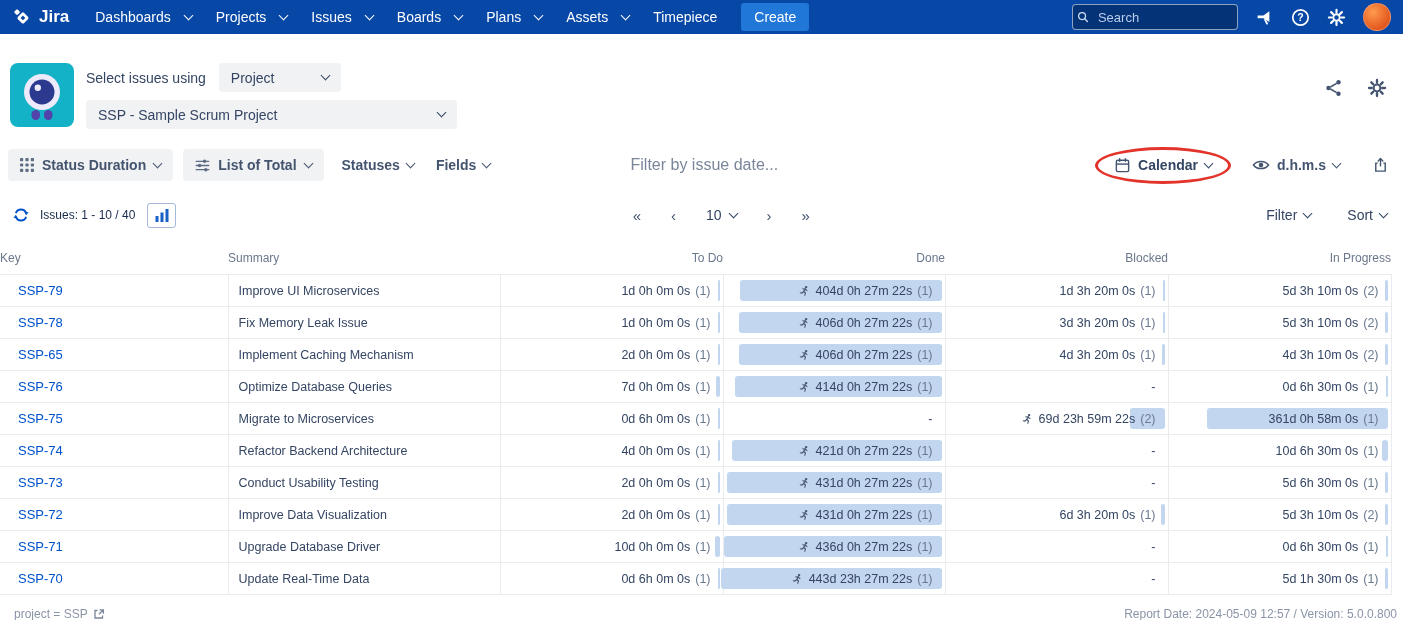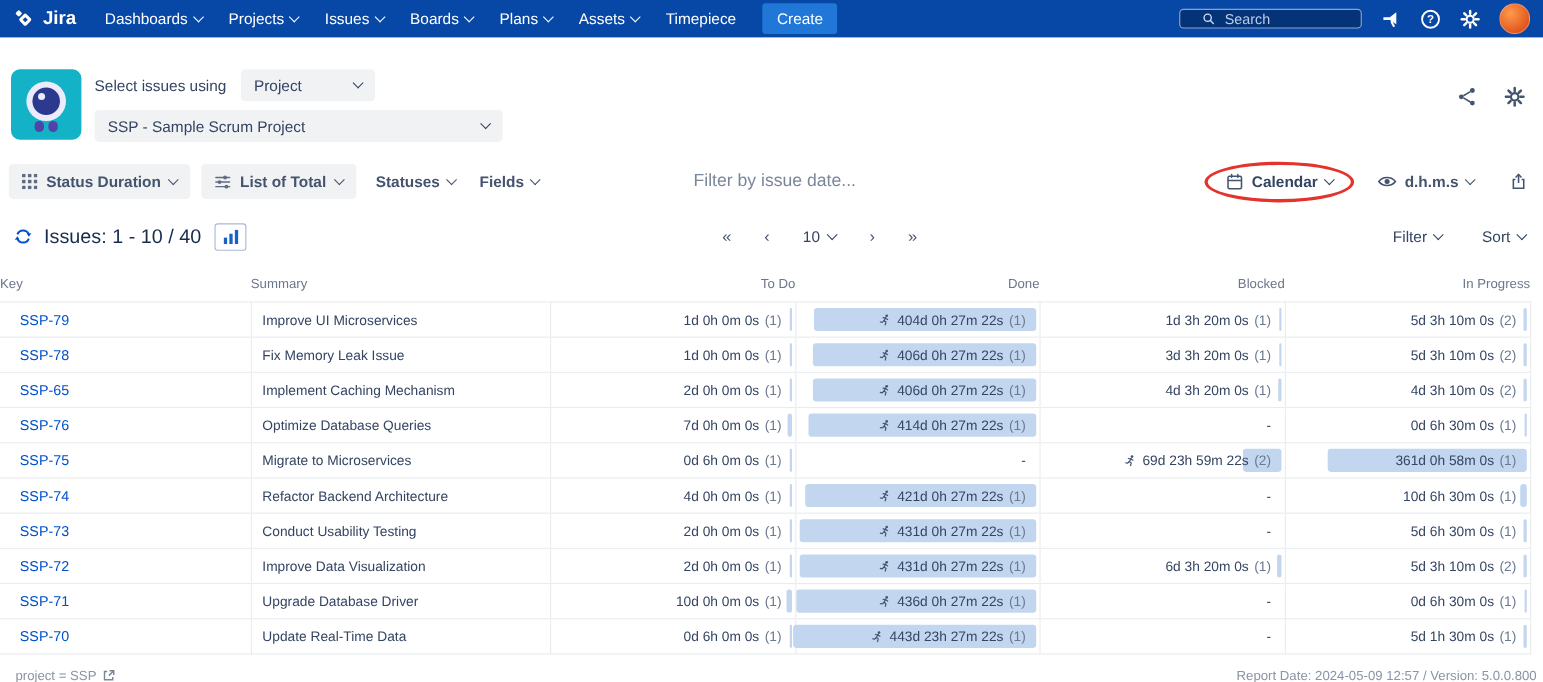--- a/index.html
+++ b/index.html
@@ -3,25 +3,25 @@
 <meta charset="utf-8">
 <style>
   html,body{margin:0;padding:0;}
   body{font-family:"Liberation Sans",sans-serif;background:#fff;}
   .page{width:1403px;height:620px;position:relative;background:#fff;overflow:hidden;}
 
   
   .topnav{height:34px;background:#0747A6;display:flex;align-items:center;padding:0 12px;}
   .brand{display:flex;align-items:center;gap:6px;color:#fff;font-size:17px;font-weight:bold;margin-right:26px;cursor:pointer;}
   .nav-menu{display:flex;align-items:center;gap:24px;}
-  .nav-item{color:#fff;font-size:14px;font-weight:500;display:flex;align-items:center;gap:6px;cursor:pointer;white-space:nowrap;}
+  .nav-item{color:#fff;font-size:14px;font-weight:500;display:flex;align-items:center;gap:14px;cursor:pointer;white-space:nowrap;}
   .chev{display:inline-block;width:6px;height:6px;border-right:1.8px solid currentColor;border-bottom:1.8px solid currentColor;transform:rotate(45deg);margin-top:-4px;flex-shrink:0;}
   .create-btn{background:#2077D8;color:#fff;font-size:14px;font-weight:500;padding:6px 13px;border-radius:3px;margin-left:24px;cursor:pointer;}
   .nav-right{margin-left:auto;display:flex;align-items:center;gap:17px;}
-  .search-box{display:flex;align-items:center;gap:7px;background:rgba(0,0,0,0.28);border:1px solid rgba(255,255,255,0.55);border-radius:4px;height:18px;width:166px;padding:0 20px;box-sizing:border-box;}
+  .search-box{display:flex;align-items:center;gap:7px;background:rgba(0,0,0,0.28);border:1px solid rgba(255,255,255,0.55);border-radius:4px;height:26px;width:166px;padding:0 4px;box-sizing:border-box;}
   .search-box input{background:transparent;border:none;outline:none;color:#EAF2FD;font-size:13px;width:100%;font-family:inherit;}
   .search-box input::placeholder{color:#B9CDEB;}
   .nav-icon{display:flex;align-items:center;justify-content:center;cursor:pointer;}
   .avatar{width:26px;height:26px;border-radius:50%;background:radial-gradient(circle at 35% 32%,#FF9A4D,#E2571E 72%);border:1px solid rgba(255,255,255,0.25);cursor:pointer;}
 
   
   .app-header{position:relative;display:flex;padding:29px 12px 10px 10px;}
   .app-icon{width:64px;height:64px;background:#14B2C7;border-radius:8px;flex-shrink:0;display:flex;align-items:center;justify-content:center;}
   .header-fields{margin-left:12px;}
   .hf-row{display:flex;align-items:center;}
@@ -43,21 +43,21 @@
   .date-filter{border:none;outline:none;background:transparent;font-size:16px;color:#344563;width:150px;font-family:inherit;}
   .date-filter::placeholder{color:#7A869A;}
   .calendar-wrap{position:relative;display:flex;align-items:center;gap:7px;font-size:14px;font-weight:600;color:#344563;cursor:pointer;}
   .red-oval{position:absolute;left:-19px;right:-19px;top:-10px;bottom:-10px;border:3px solid #E2342B;border-radius:50%;pointer-events:none;}
   .tb-format{margin-left:40px;}
   .tb-export{margin-left:32px;cursor:pointer;display:flex;align-items:center;}
 
   
   .pag-row{display:flex;align-items:center;height:44px;padding:0 16px 0 12px;margin-top:2px;}
   .pag-left{display:flex;align-items:center;gap:10px;}
-  .issues-label{font-size:18px;color:#172B4D;}
+  .issues-label{font-size:12px;color:#172B4D;}
   .chart-btn{border:1px solid #A5B9D6;border-radius:3px;width:27px;height:23px;display:flex;align-items:center;justify-content:center;cursor:pointer;margin-left:2px;}
   .pag-sp{flex:1;}
   .pag-center{display:flex;align-items:center;gap:30px;color:#42526E;font-size:15px;}
   .pag-arrow{cursor:pointer;user-select:none;}
   .page-size{display:flex;align-items:center;gap:8px;font-size:14px;cursor:pointer;color:#344563;}
   .pag-right{display:flex;align-items:center;gap:36px;}
   .pag-link{display:flex;align-items:center;gap:7px;font-size:14px;color:#344563;font-weight:500;cursor:pointer;}
 
   
   table.report{width:1391px;border-collapse:collapse;table-layout:fixed;margin-top:6px;}

